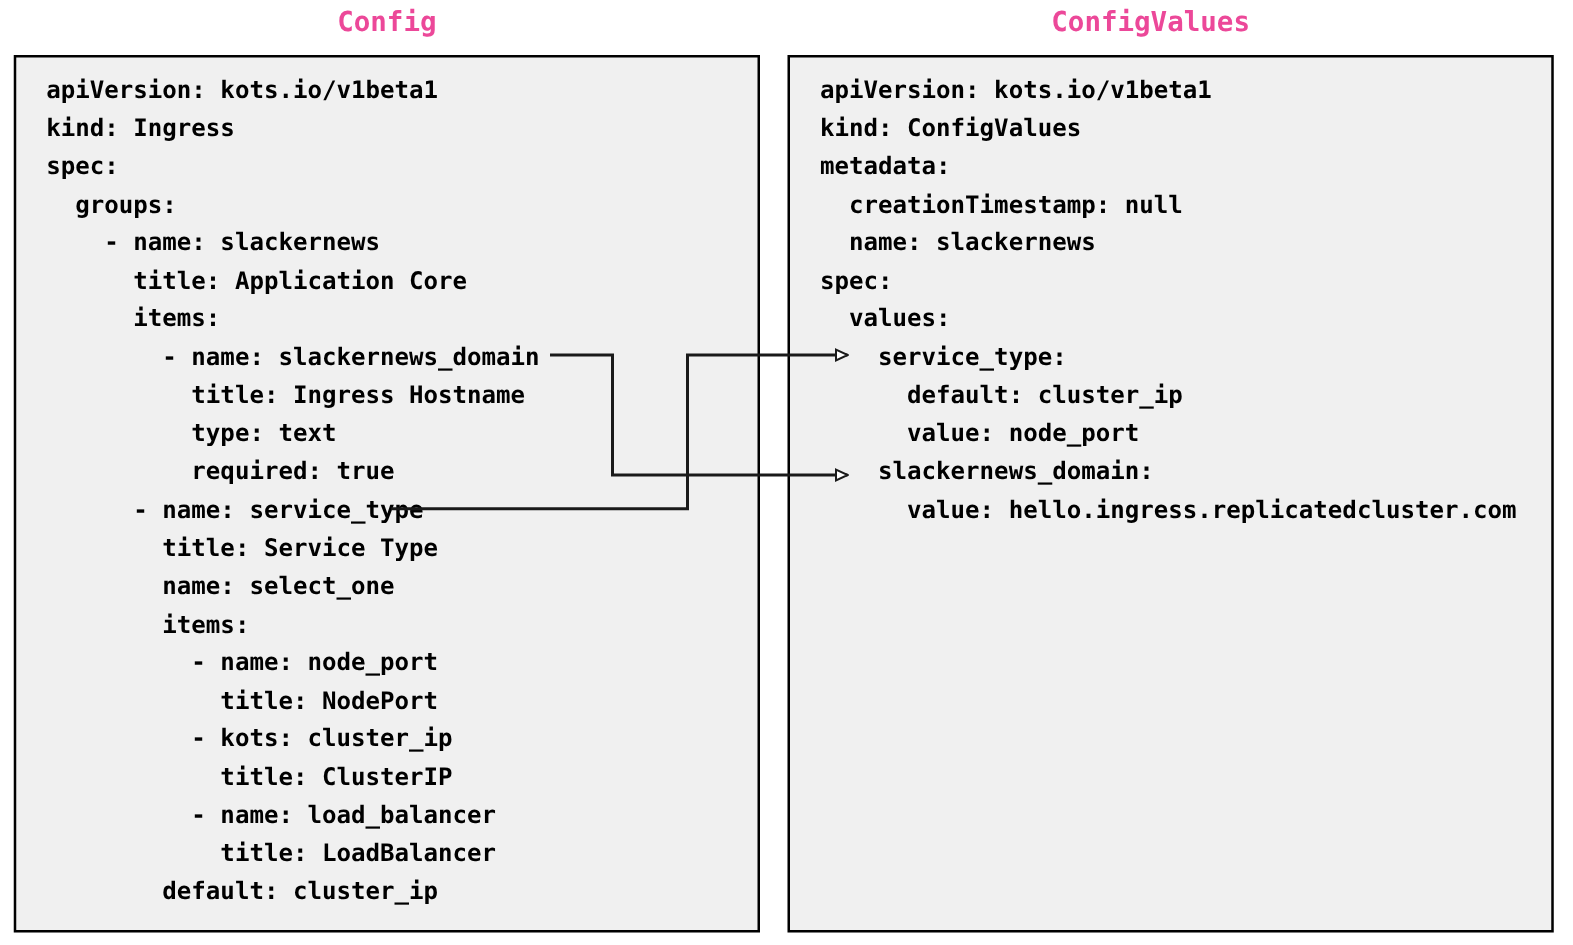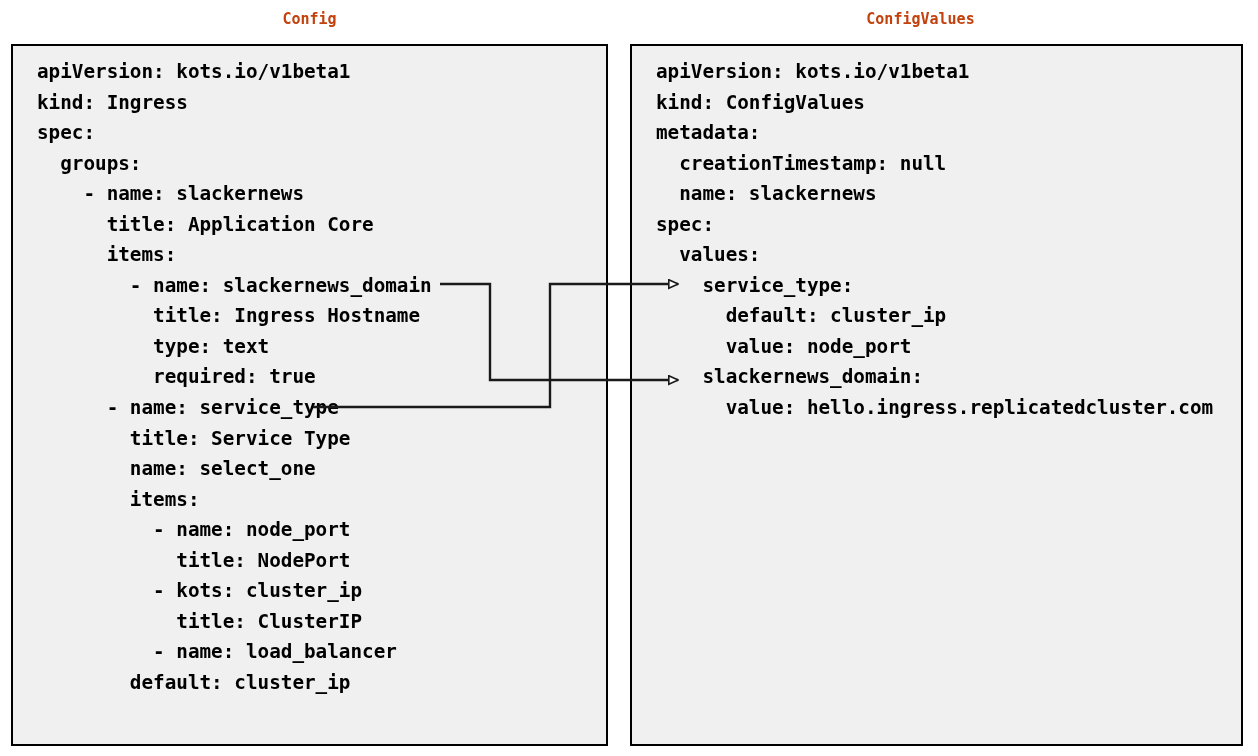--- a/index.html
+++ b/index.html
@@ -21,22 +21,22 @@
 
   
   .panel-title {
     position: absolute;
     top: 6px;
     height: 26px;
     line-height: 26px;
     text-align: center;
     font-family: "DejaVu Sans Mono", "Liberation Mono", monospace;
     font-weight: bold;
-    font-size: 15px;
-    color: #c2410c;
+    font-size: 22px;
+    color: #ec4899;
     letter-spacing: 0px;
     white-space: nowrap;
   }
   #title-config      { left: 11px;  width: 597px; }
   #title-configvalues{ left: 614px; width: 613px; }
 
   
   .code-panel {
     position: absolute;
     background: #f0f0f0;
@@ -98,20 +98,21 @@
         <div class="code-line">          required: true</div>
         <div class="code-line">      - name: service_type</div>
         <div class="code-line">        title: Service Type</div>
         <div class="code-line">        name: select_one</div>
         <div class="code-line">        items:</div>
         <div class="code-line">          - name: node_port</div>
         <div class="code-line">            title: NodePort</div>
         <div class="code-line">          - kots: cluster_ip</div>
         <div class="code-line">            title: ClusterIP</div>
         <div class="code-line">          - name: load_balancer</div>
+        <div class="code-line">            title: LoadBalancer</div>
         <div class="code-line">        default: cluster_ip</div>
       </div>
   </div>
 
   <div class="code-panel" id="panel-configvalues">
     <div class="code-lines" id="configvalues-lines">
         <div class="code-line">apiVersion: kots.io/v1beta1</div>
         <div class="code-line">kind: ConfigValues</div>
         <div class="code-line">metadata:</div>
         <div class="code-line">  creationTimestamp: null</div>

